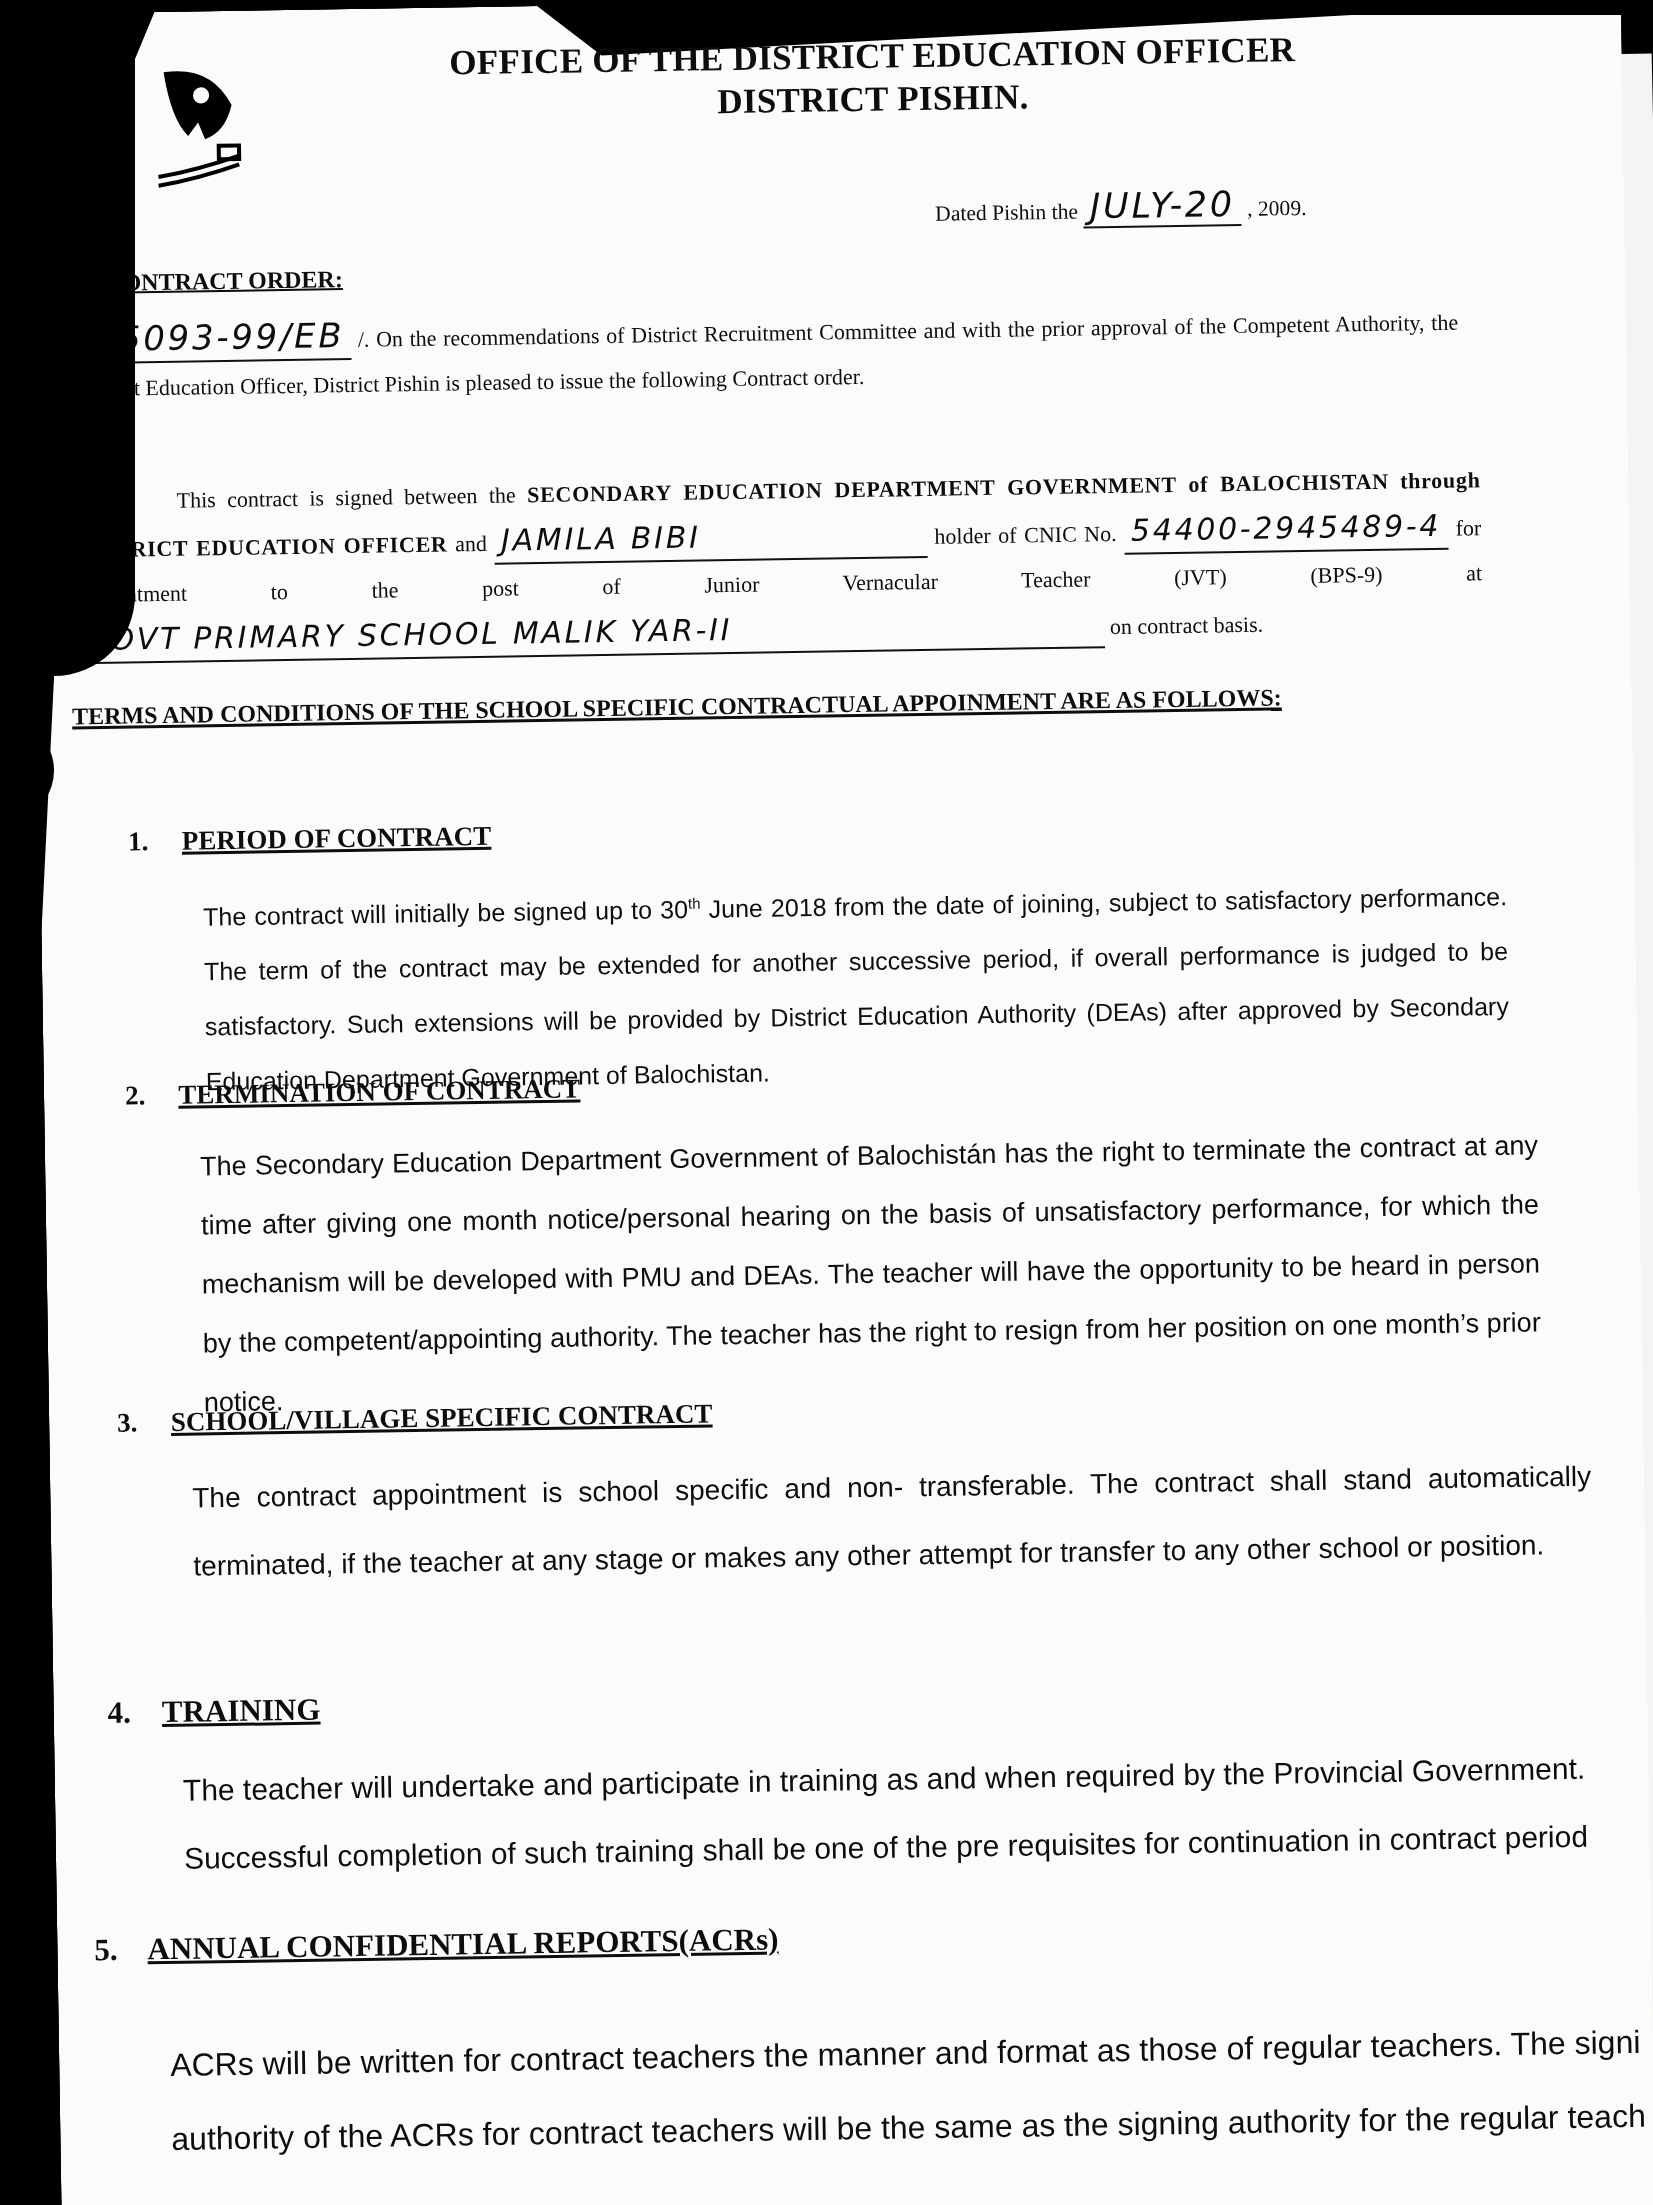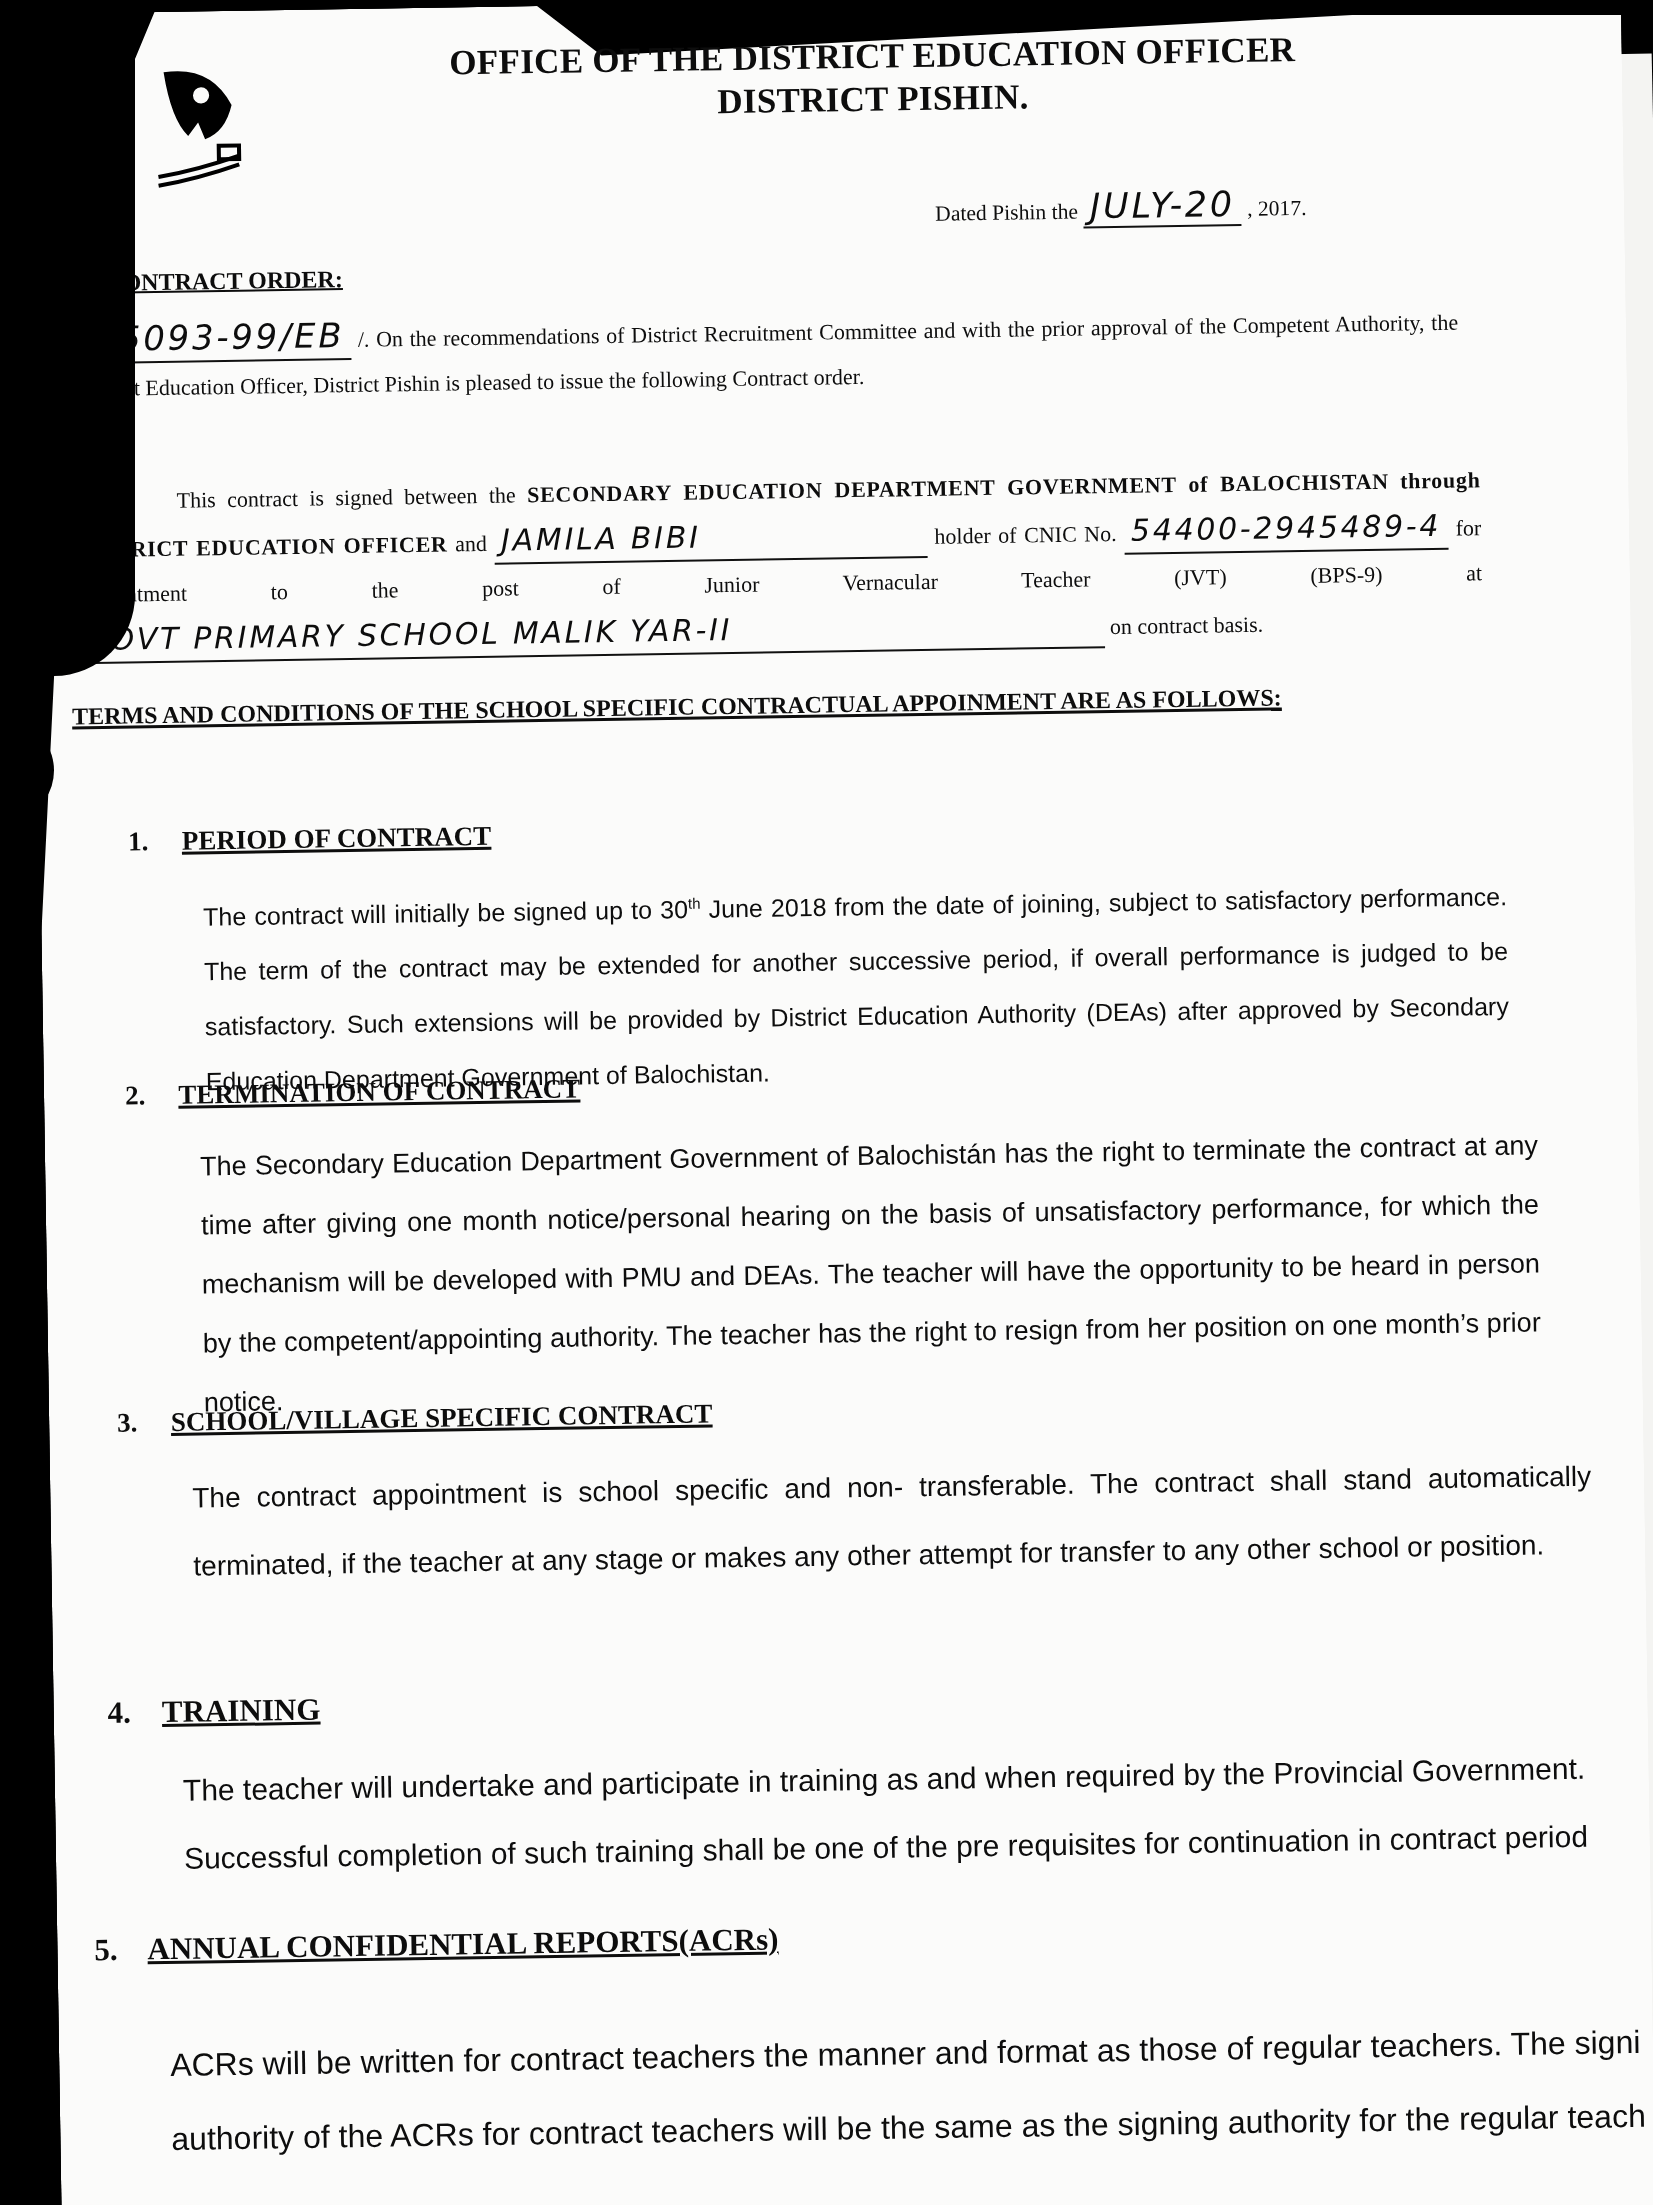--- a/index.html
+++ b/index.html
@@ -199,21 +199,21 @@
   </svg>
 
   <div class="header-title">
     <div>OFFICE OF THE DISTRICT EDUCATION OFFICER</div>
     <div>DISTRICT PISHIN.</div>
   </div>
 
   <div class="dated">
     <span>Dated Pishin the</span>
     <span class="handwrite">JULY-20</span>
-    <span>, 2017.</span>
+    <span>, 2009.</span>
   </div>
 
   <div class="order-heading">CONTRACT ORDER:</div>
 
   <div class="para order-para">
     <span>No.</span>
     <span class="handwrite ref">5093-99/EB</span>
     <span>/. On the recommendations of District Recruitment Committee and with the prior approval of the Competent Authority, the District Education Officer, District Pishin is pleased to issue the following Contract order.</span>
   </div>
 

